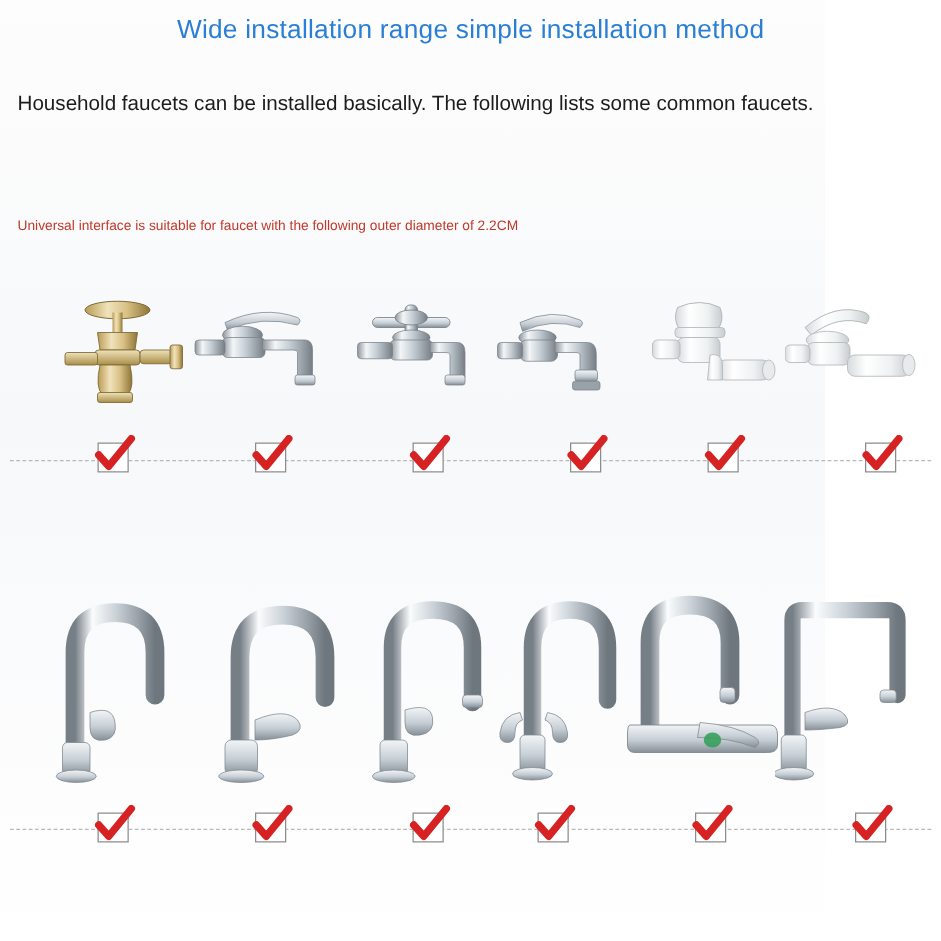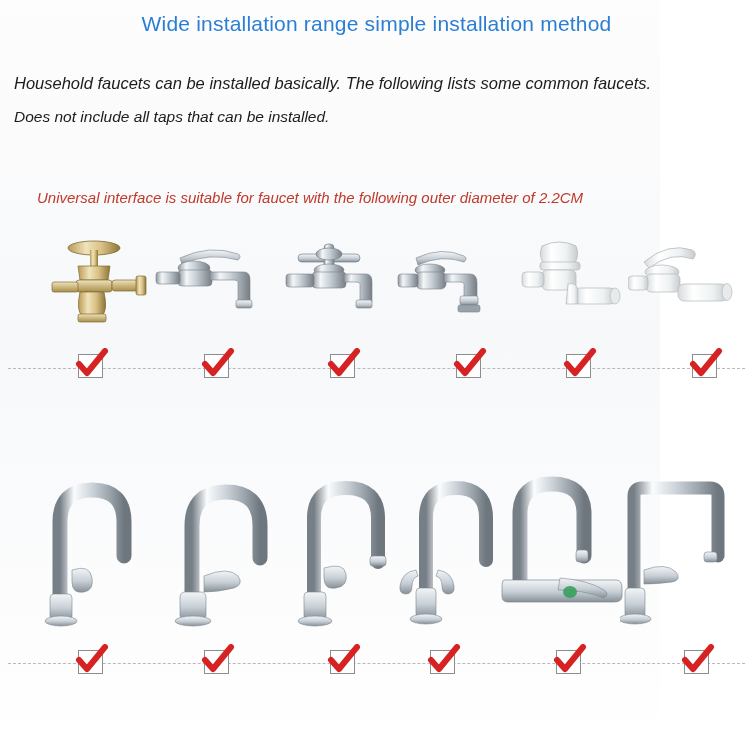--- a/index.html
+++ b/index.html
@@ -30,45 +30,43 @@
     text-align: center;
     font-size: 21px;
     color: #2a7fd4;
     letter-spacing: 0.2px;
   }
 
   .text-block {
     position: absolute;
     left: 14px;
     width: 726px;
-    font-style: italic;
   }
   .line1 {
     top: 74px;
     font-size: 16.5px;
     color: #1c1c1c;
   }
   .line2 {
     top: 108px;
     font-size: 15.5px;
     color: #1c1c1c;
   }
   .line3 {
     top: 136px;
     font-size: 14px;
     color: #1c1c1c;
     line-height: 17px;
   }
   .line4 {
-    top: 188px;
-    font-size: 15px;
+    top: 172px;
+    font-size: 11px;
     color: #c0392b;
     line-height: 19px;
     width: 560px;
-    margin-left: 23px;
   }
 
   
   .row {
     position: absolute;
     left: 0;
     width: 753px;
     height: 120px;
   }
   .row1 { top: 228px; height: 110px; }
@@ -120,21 +118,20 @@
   .f-svg { display: block; }
 </style>
 </head>
 <body>
 
 <div id="page">
 
   <div class="title">Wide installation range simple installation method</div>
 
   <div class="text-block line1">Household faucets can be installed basically. The following lists some common faucets.</div>
-  <div class="text-block line2">Does not include all taps that can be installed.</div>
   <div class="text-block line4">Universal interface is suitable for faucet with the following outer diameter of 2.2CM</div>
 
   <div class="row row1">
 
     <div class="cell" style="left:32px; width:120px;">
       <svg class="f-svg" width="120" height="110" viewBox="0 0 120 110">
         <defs>
           <linearGradient id="brass" x1="0" y1="0" x2="1" y2="0">
             <stop offset="0%" stop-color="#b99a54"></stop>
               <stop offset="35%" stop-color="#f0e3bb"></stop>

